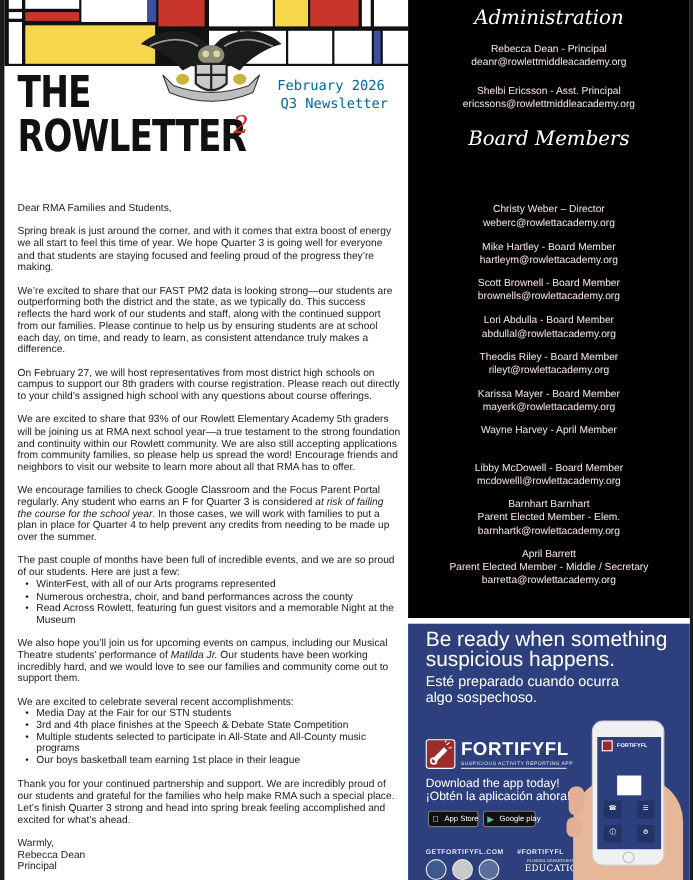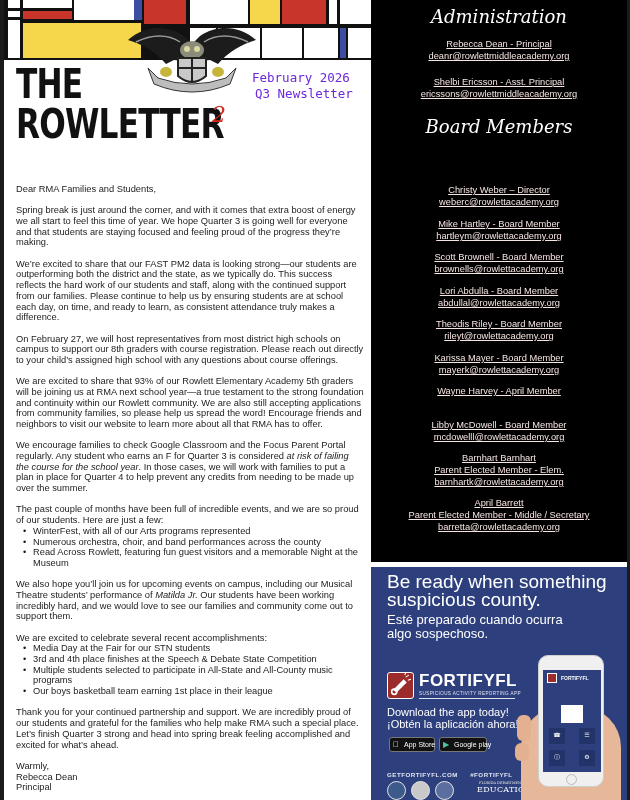--- a/index.html
+++ b/index.html
@@ -12,38 +12,38 @@
   
   .mondrian { position: absolute; left: 4px; top: 0; width: 367px; height: 60px; background: #111; overflow: hidden; }
   .mondrian .cell { position: absolute; }
 
   
   .mascot { position: absolute; left: 126px; top: 18px; width: 132px; height: 80px; }
 
   .masthead-title { position: absolute; left: 16px; top: 64px; font-family: "DejaVu Sans", sans-serif; font-weight: bold; font-size: 40px; line-height: 40px; letter-spacing: -1px; color: #111; transform: scaleX(0.78); transform-origin: left top; }
   .masthead-title .line2 { display: block; }
   .sup2 { position: absolute; left: 212px; top: 102px; color: #d8291f; font-style: italic; font-size: 22px; font-family: "DejaVu Serif", serif; }
-  .issue-date { position: absolute; left: 252px; top: 70px; width: 115px; text-align: left; font-family: "DejaVu Sans Mono", monospace; font-size: 12.5px; line-height: 16px; color: #6d28d9; }
+  .issue-date { position: absolute; left: 252px; top: 70px; width: 115px; text-align: left; font-family: "DejaVu Sans Mono", monospace; font-size: 12.5px; line-height: 16px; color: #0369a1; }
   .issue-date div:nth-child(2) { padding-left: 3px; }
 
   
   .letter { position: absolute; left: 16px; top: 153px; width: 348px; font-size: 9.3px; line-height: 10.7px; color: #1c1c1c; margin-top: 31px; }
   .letter p { margin-bottom: 10.6px; }
   .letter ul { list-style: none; margin: 0 0 10.6px 0; }
   .letter ul li { position: relative; padding-left: 17px; }
   .letter ul li::before { content: "\2022"; position: absolute; left: 7px; top: 0; }
   .letter .sign div { line-height: 10.7px; }
 
   
   .red-panel { position: absolute; left: 371px; top: 0; width: 256px; height: 562px; background: #000000; color: #f6e5e3; text-align: center; }
   .panel-heading { font-family: "DejaVu Serif", serif; font-style: italic; color: #ffffff; font-size: 18px; }
   .admin-heading { position: absolute; left: 0; width: 256px; top: 6px; }
   .board-heading { position: absolute; left: 0; width: 256px; top: 116px; }
   .contact { position: absolute; left: 0; width: 256px; font-size: 9.3px; line-height: 12px; }
-  .contact div { white-space: nowrap; text-decoration: underline; }
+  .contact div { white-space: nowrap; }
 
   .white-gap { position: absolute; left: 371px; top: 562px; width: 256px; height: 5px; background: #ffffff; }
 
   
   .ad { position: absolute; left: 371px; top: 567px; width: 256px; height: 233px; background: #2d3f7c; overflow: hidden; color: #fff; }
   .ad-headline { position: absolute; left: 16px; top: 6px; font-size: 19px; line-height: 18px; font-weight: normal; color: #ffffff; }
   .ad-sub { position: absolute; left: 16px; top: 46px; font-size: 13px; line-height: 14px; color: #ffffff; }
   .ad-logo { position: absolute; left: 16px; top: 105px; width: 27px; height: 27px; background: #9c2b2b; border: 1.5px solid #fff; border-radius: 3px; }
   .ad-logo svg { width: 100%; height: 100%; }
   .ad-brand { position: absolute; left: 48px; top: 104px; font-size: 17px; font-weight: bold; letter-spacing: 0.5px; color: #fff; }
@@ -212,21 +212,21 @@
     <div>Parent Elected Member - Middle / Secretary</div>
     <div>barretta@rowlettacademy.org</div>
   </div>
 </div>
 
 <div class="white-gap"></div>
 
 <div class="ad">
   <div class="ad-headline">
     <div>Be ready when something</div>
-    <div>suspicious county.</div>
+    <div>suspicious happens.</div>
   </div>
   <div class="ad-sub">
     <div>Esté preparado cuando ocurra</div>
     <div>algo sospechoso.</div>
   </div>
 
   <div class="ad-logo">
     <svg viewBox="0 0 24 24">
         <path d="M5,16 L15,6 L18,9 L8,19 Z" fill="#fff"></path>
         <circle cx="6" cy="18" r="2.5" fill="none" stroke="#fff" stroke-width="1.5"></circle>

